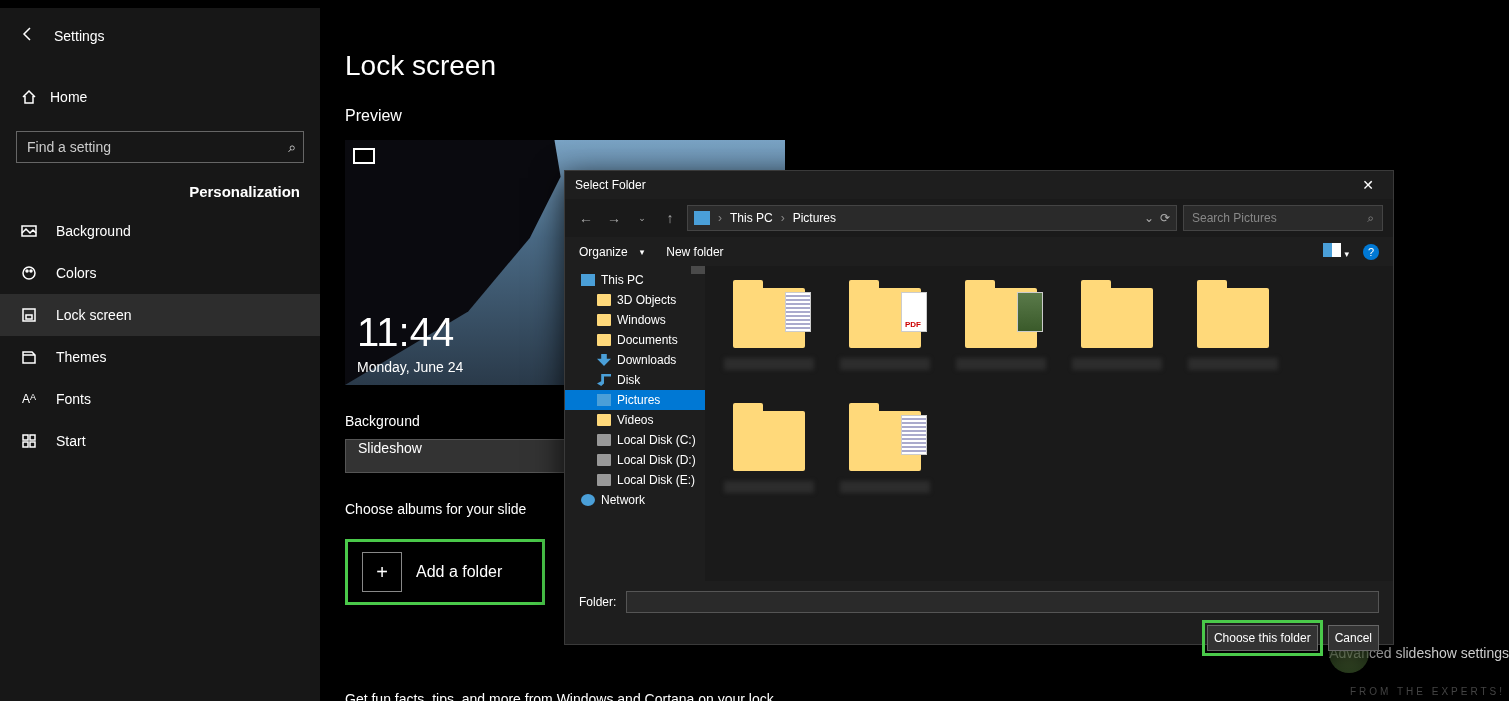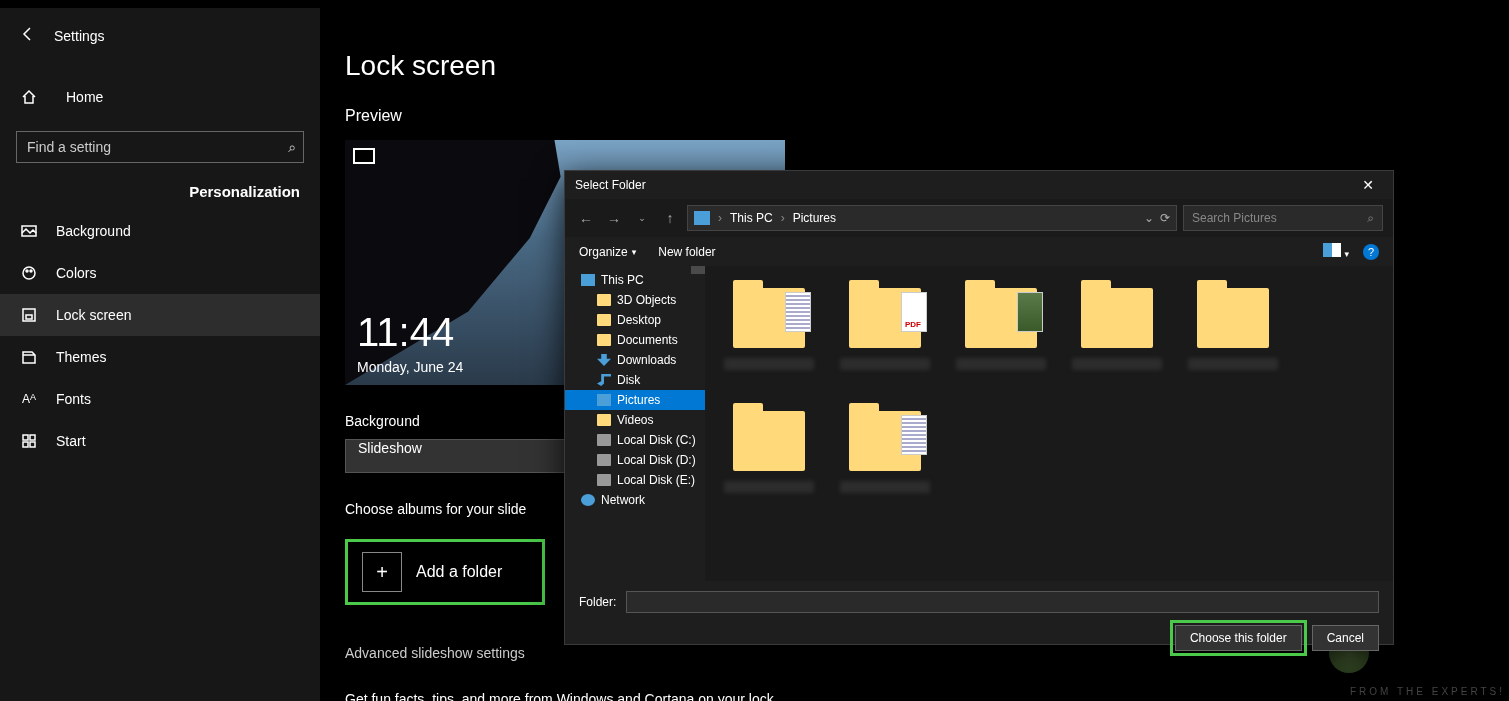--- a/index.html
+++ b/index.html
@@ -1,21 +1,21 @@
 <!DOCTYPE html>
 <html><head>
 <meta charset="utf-8">
 <style>
 * { margin: 0; padding: 0; box-sizing: border-box; font-family: "Segoe UI", Arial, sans-serif; }
 body { background: #000; color: #fff; width: 1509px; height: 701px; overflow: hidden; position: relative; }
 
 
 .sidebar { position: absolute; left: 0; top: 8px; width: 320px; height: 100%; background: #171717; padding-top: 10px; }
 .sb-header { display: flex; align-items: center; gap: 18px; padding: 8px 20px; font-size: 14px; }
-.sb-home { display: flex; align-items: center; gap: 28px; padding: 8px 20px; margin-top: 28px; font-size: 14px; }
+.sb-home { display: flex; align-items: center; gap: 12px; padding: 8px 20px; margin-top: 28px; font-size: 14px; }
 .search-wrap { margin: 18px 16px 0 16px; position: relative; }
 .search-input { width: 100%; height: 32px; background: transparent; border: 1px solid #666; color: #fff; padding: 0 30px 0 10px; font-size: 14px; }
 .search-input::placeholder { color: #ccc; }
 .search-icon { position: absolute; right: 8px; top: 8px; font-size: 14px; color: #ccc; }
 .sb-section { font-weight: 600; font-size: 15px; padding: 20px 20px 10px 20px; text-align: right; }
 .sb-item { display: flex; align-items: center; gap: 18px; padding: 13px 20px; font-size: 14px; cursor: pointer; }
 .sb-item.active { background: #2d2d2d; }
 .sb-icon { width: 18px; display: inline-flex; justify-content: center; font-size: 16px; }
 
 
@@ -29,39 +29,39 @@
 .preview-btn { position: absolute; top: 8px; left: 8px; width: 22px; height: 16px; border: 2px solid #fff; background: #000; }
 .preview-time { position: absolute; left: 12px; bottom: 30px; font-size: 40px; font-weight: 300; color: #fff; }
 .preview-date { position: absolute; left: 12px; bottom: 10px; font-size: 14px; color: #fff; }
 
 .field-label { font-size: 14px; margin-top: 28px; margin-bottom: 10px; }
 .dropdown { width: 300px; height: 34px; background: #333; border: 1px solid #555; display: flex; padding: 0 12px; font-size: 14px; }
 
 .add-folder-wrap { border: 3px solid #4ac94a; padding: 10px 14px; display: inline-flex; align-items: center; gap: 14px; margin-top: 12px; width: 200px; }
 .add-folder-btn { width: 40px; height: 40px; border: 1px solid #888; display: flex; align-items: center; justify-content: center; font-size: 20px; }
 
-.adv-link { font-size: 14px; color: #ccc; margin-top: 40px; }
+.adv-link { font-size: 14px; color: #ccc; margin-top: 40px; text-align: right; }
 .info-text { font-size: 14px; color: #fff; margin-top: 30px; max-width: 430px; }
 
 
 .dialog { position: absolute; left: 538px; top: 170px; width: 830px; height: 475px; background: #1e1e1e; border: 1px solid #3a3a3a; box-shadow: 0 8px 30px rgba(0,0,0,0.8); z-index: 10; margin-left: 26px; }
 .dlg-titlebar { display: flex; justify-content: space-between; align-items: center; padding: 6px 10px; font-size: 12px; background: #1e1e1e; }
 .dlg-close { width: 30px; text-align: center; cursor: pointer; font-size: 14px; }
 .dlg-nav { display: flex; align-items: center; gap: 6px; padding: 6px 10px; background: #1a1a1a; }
 .nav-arrow { width: 22px; height: 22px; display: flex; align-items: center; justify-content: center; color: #aaa; font-size: 14px; cursor: pointer; }
 .address-bar { flex: 1; height: 26px; background: #2a2a2a; border: 1px solid #444; display: flex; align-items: center; padding: 0 6px; font-size: 12px; gap: 8px; }
 .addr-icon { width: 16px; height: 14px; background: #4a9fd8; display: inline-block; }
 .addr-crumb { color: #fff; }
 .addr-sep { color: #888; }
 .addr-end { margin-left: auto; display: flex; gap: 6px; color: #aaa; }
 .search-box { width: 200px; height: 26px; background: #2a2a2a; border: 1px solid #444; display: flex; align-items: center; padding: 0 8px; font-size: 12px; color: #888; }
 .search-box span:last-child { margin-left: auto; }
 
 .dlg-toolbar { display: flex; align-items: center; gap: 22px; padding: 6px 14px; font-size: 12px; background: #1e1e1e; }
-.tool-item { display: flex; align-items: center; gap: 4px; cursor: pointer; }
+.tool-item { display: flex; align-items: center; gap: 12px; cursor: pointer; }
 .tool-right { margin-left: auto; display: flex; gap: 14px; align-items: center; }
 .view-icon { width: 18px; height: 14px; background: linear-gradient(90deg, #4a9fd8 50%, #fff 50%); display: inline-block; }
 .help-icon { width: 16px; height: 16px; border-radius: 50%; background: #0078d4; color: #fff; display: flex; align-items: center; justify-content: center; font-size: 11px; }
 
 .dlg-body { display: flex; height: 315px; }
 .dlg-tree { width: 140px; background: #1e1e1e; overflow-y: auto; padding: 4px 0; position: relative; }
 .dlg-tree::before { content: ''; position: absolute; right: 0; top: 0; width: 14px; height: 8px; background: #4a4a4a; }
 .tree-item { display: flex; align-items: center; gap: 6px; padding: 3px 8px 3px 16px; font-size: 12px; cursor: pointer; }
 .tree-item.sub { padding-left: 32px; }
 .tree-item.selected { background: #0078d4; }
@@ -81,21 +81,21 @@
 .folder-thumb { position: absolute; right: -6px; top: 4px; width: 26px; height: 40px; background: #fff; border: 1px solid #ccc; }
 .folder-thumb.pdf::after { content: 'PDF'; color: #c00; font-size: 8px; position: absolute; bottom: 2px; left: 3px; font-weight: bold; }
 .folder-thumb.green { background: linear-gradient(#5a7a4a, #3a5a2a); }
 .folder-thumb.grid { background: repeating-linear-gradient(0deg, #fff, #fff 2px, #aac 2px, #aac 4px); }
 .folder-label-blur { width: 90px; height: 12px; background: #2d2d2d; margin-top: 10px; border-radius: 2px; filter: blur(2px); }
 
 .dlg-footer { padding: 10px 14px; }
 .folder-row { display: flex; align-items: center; gap: 10px; font-size: 12px; }
 .folder-input { flex: 1; height: 22px; background: #2a2a2a; border: 1px solid #555; }
 .btn-row { display: flex; justify-content: flex-end; gap: 10px; margin-top: 12px; }
-.btn { height: 26px; padding: 0 14px; background: #333; border: 1px solid #666; font-size: 12px; color: #fff; cursor: pointer; display: flex; align-items: center; }
+.btn { height: 26px; padding: 0 6px; background: #333; border: 1px solid #666; font-size: 12px; color: #fff; cursor: pointer; display: flex; align-items: center; }
 .btn.highlight { outline: 3px solid #4ac94a; outline-offset: 2px; }
 
 .watermark { position: absolute; right: 4px; bottom: 4px; font-size: 10px; letter-spacing: 3px; color: #444; z-index: 1; }
 .watermark-face { position: absolute; right: 140px; bottom: 28px; width: 40px; height: 40px; background: radial-gradient(#6a8a4a, #3a5a2a); border-radius: 50%; z-index: 1; opacity: 0.6; }
 
 svg.ic { width: 16px; height: 16px; fill: none; stroke: #fff; stroke-width: 1.5; }
 </style>
 </head>
 <body>
 
@@ -246,21 +246,21 @@
         <div class="tree-item">
           <span class="tree-icon ti-pc"></span>
           <span>This PC</span>
         </div>
         <div class="tree-item sub">
           <span class="tree-icon ti-folder"></span>
           <span>3D Objects</span>
         </div>
         <div class="tree-item sub">
           <span class="tree-icon ti-folder"></span>
-          <span>Desktop</span>
+          <span>Windows</span>
         </div>
         <div class="tree-item sub">
           <span class="tree-icon ti-folder"></span>
           <span>Documents</span>
         </div>
         <div class="tree-item sub">
           <span class="tree-icon ti-dl"></span>
           <span>Downloads</span>
         </div>
         <div class="tree-item sub">

